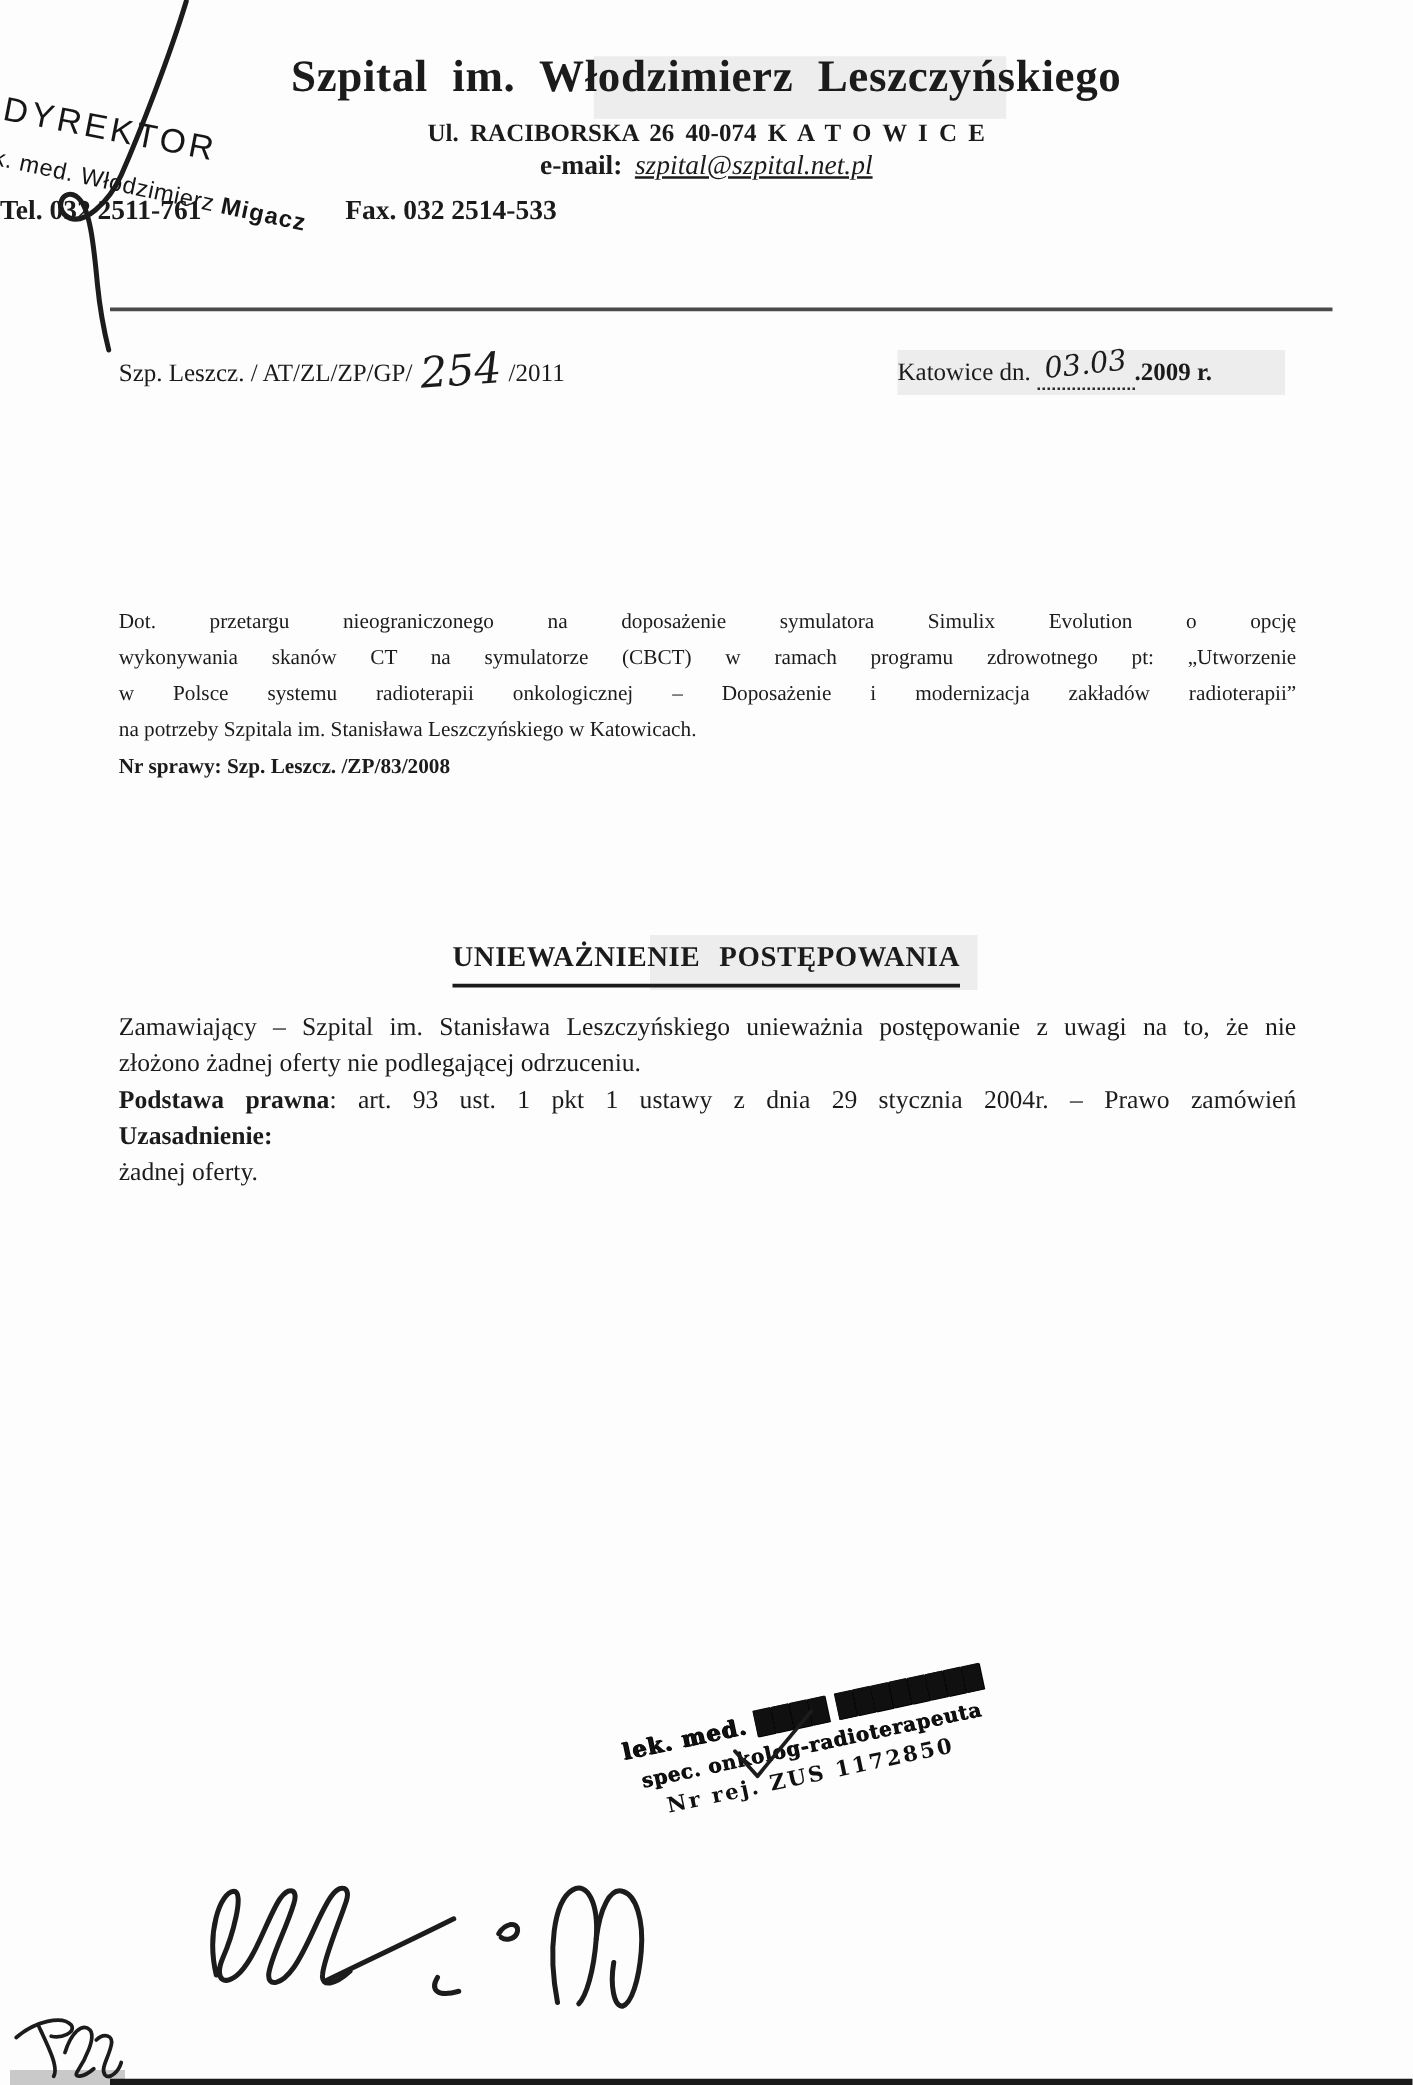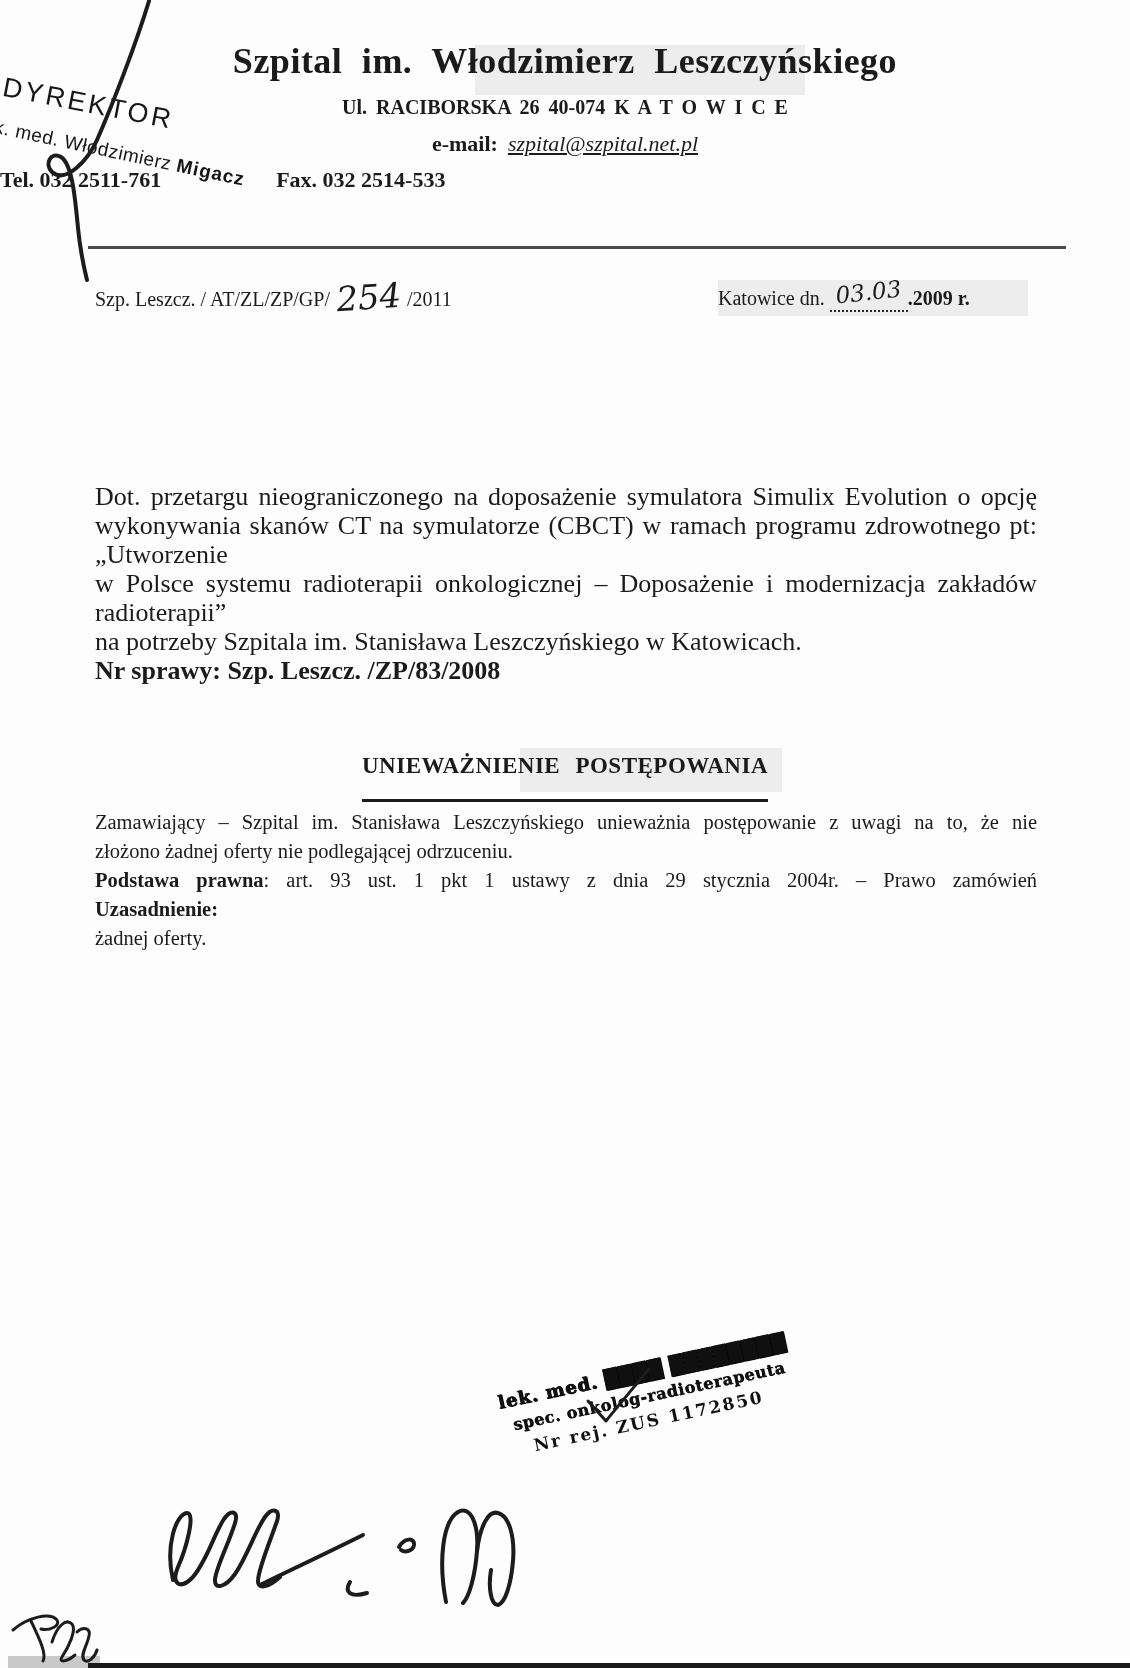--- a/index.html
+++ b/index.html
@@ -25,21 +25,21 @@
     white-space:nowrap;
   }
   .dir-l1{font-size:27px;letter-spacing:3px;}
   .dir-l2{font-size:19px;margin-top:16px;margin-left:-16px;letter-spacing:0.5px;transform:rotate(1deg);}
   .dir-l2 b{letter-spacing:1px;}
 
   
   .header{left:0;top:40px;width:100%;text-align:center;}
   .title{font-size:36px;font-weight:bold;word-spacing:10px;letter-spacing:0.5px;}
   .addr{margin-top:14px;font-size:20px;font-weight:bold;word-spacing:4px;}
-  .email-line{margin-top:12px;font-size:22px;}
+  .email-line{font-size:22px;}
   .email-label{font-weight:bold;}
   .email-val{font-style:italic;text-decoration:underline;margin-left:10px;}
   .telfax{margin-top:10px;font-size:22px;font-weight:bold;display:flex;justify-content:flex-start;gap:115px;}
   .rule{position:absolute;left:88px;top:246px;width:978px;border-top:3px solid #4a4a4a;}
 
   
   .ref-left{left:95px;top:284px;font-size:20px;}
   .hand-num{
     display:inline-block;font-family:"DejaVu Serif",serif;font-style:italic;
     font-size:34px;line-height:20px;margin:0 6px;transform:rotate(-4deg) translateY(3px);
@@ -49,30 +49,30 @@
     display:inline-block;width:78px;border-bottom:2px dotted #2a2a2a;
     text-align:center;vertical-align:baseline;
   }
   .hand-date{
     display:inline-block;font-family:"DejaVu Serif",serif;font-style:italic;
     font-size:23px;transform:rotate(-6deg) translateY(-5px);
   }
   .bold{font-weight:bold;}
 
   
-  .bodyblock{left:95px;top:482px;width:942px;font-size:26px;line-height:29px;}
+  .bodyblock{left:95px;top:482px;width:942px;font-size:17px;line-height:29px;}
   .bodyblock2{left:95px;top:808px;width:942px;font-size:20.5px;line-height:29px;}
   .jline{text-align:justify;text-align-last:justify;}
   .lline{text-align:left;}
 
   .heading-wrap{left:0;top:753px;width:100%;text-align:center;}
   .heading{
     display:inline-block;font-size:23px;font-weight:bold;
     letter-spacing:0.5px;word-spacing:9px;
-    border-bottom:3px solid #1b1b1b;padding-bottom:20px;
+    border-bottom:3px solid #1b1b1b;padding-bottom:8px;
   }
 
   
   .doc-stamp{
     left:496px;top:1392px;width:330px;
     transform:rotate(-12deg);transform-origin:left top;
     font-family:"DejaVu Serif",serif;font-weight:bold;color:#101010;
     white-space:nowrap;z-index:1;
   }
   .doc-l1{font-size:18px;letter-spacing:1px;text-shadow:0.7px 0.7px 0 #000,-0.4px 0.3px 0 #000;}

